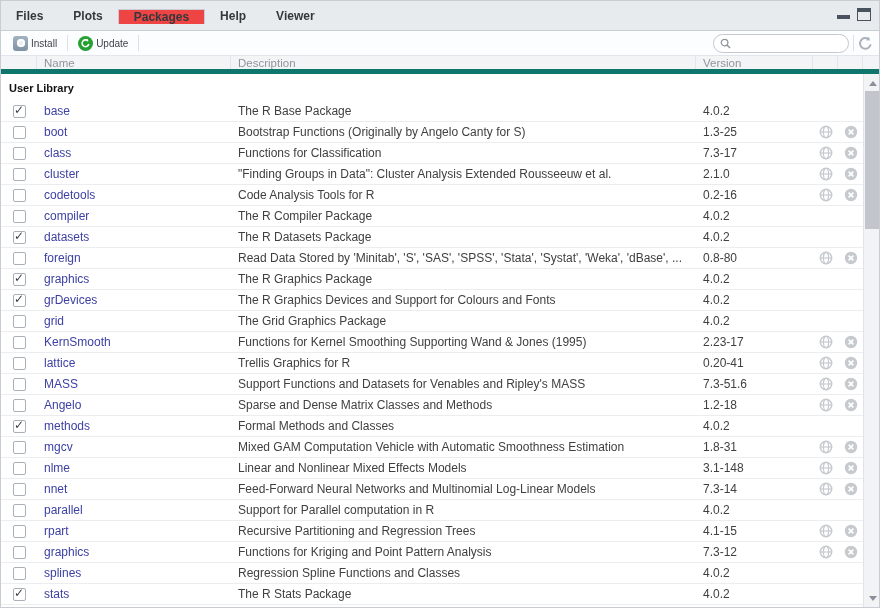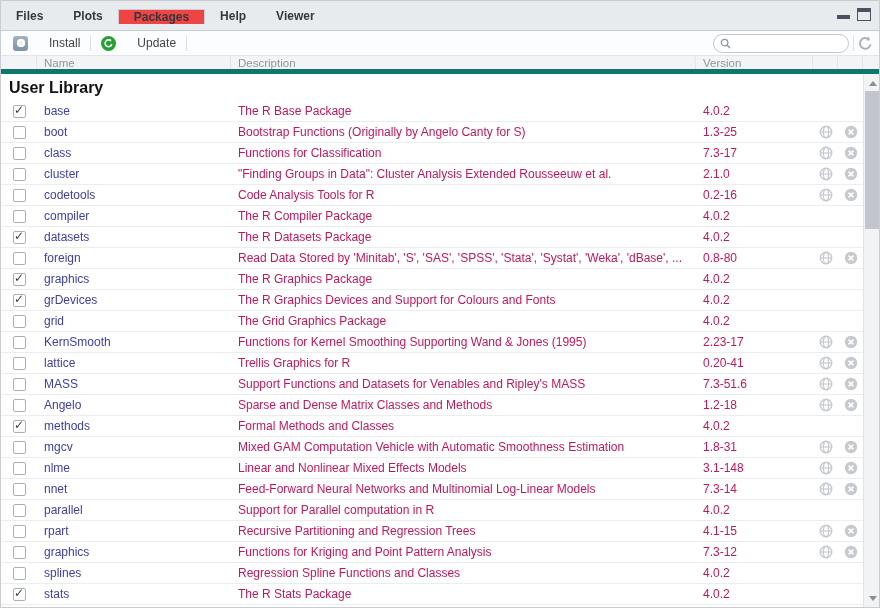--- a/index.html
+++ b/index.html
@@ -11,21 +11,21 @@
   .tabbar { height:30px; background:#e8ebee; border-bottom:1px solid #c9cdd3; display:flex; align-items:center; position:relative; flex:0 0 30px; }
   .tab { padding:0 15px; display:flex; align-items:center; font-size:12px; font-weight:bold; color:#33383d; cursor:default; }
   .tab.active { background:#ef4444; border:1px solid #c9cdd3; border-bottom:none; margin-bottom:-1px; }
   .wincontrols { position:absolute; right:8px; top:7px; display:flex; gap:7px; align-items:center; }
   .icon-min { width:13px; height:13px; position:relative; }
   .icon-min::after { content:""; position:absolute; left:0; right:0; bottom:2px; height:4px; background:#4a5260; }
   .icon-max { width:14px; height:13px; border:1px solid #4a5260; border-top:4px solid #4a5260; background:transparent; }
 
   
   .toolbar { height:25px; flex:0 0 25px; background:#fcfdfe; border-bottom:1px solid #e2e5e9; display:flex; align-items:center; padding:0 6px; }
-  .tbtn { display:flex; align-items:center; gap:21px; font-size:12px; color:#404548; padding:2px 6px; border-radius:2px; cursor:default; }
+  .tbtn { display:flex; align-items:center; gap:3px; font-size:10px; color:#404548; padding:2px 6px; border-radius:2px; cursor:default; }
   .sep { width:1px; height:16px; background:#dcdfe3; margin:0 4px; }
   .install-glyph { width:15px; height:15px; border-radius:3px; background:linear-gradient(#a3b2bf,#7e93a4); position:relative; }
   .install-glyph::after { content:""; position:absolute; left:3.5px; top:3.5px; width:8px; height:8px; border-radius:50%; background:#e9eef2; box-shadow:inset 0 0 0 2px #ffffff; }
   .update-glyph { width:15px; height:15px; border-radius:50%; background:#27a033; display:flex; align-items:center; justify-content:center; }
   .spacer { flex:1; }
   .searchbox { width:136px; height:19px; border:1px solid #c3c9cf; border-radius:10px; background:#fff; display:flex; align-items:center; padding:0 6px; gap:4px; }
   .searchbox input { border:none; outline:none; flex:1; font-size:11px; font-family:inherit; background:transparent; min-width:0; }
 
   
   .colheader { height:18px; flex:0 0 18px; background:#f3f4f6; border-bottom:5px solid #0f766e; display:flex; font-size:11.5px; color:#8f959b; }
@@ -37,27 +37,27 @@
   .c-name  { width:194px; flex:0 0 194px; }
   .c-desc  { width:465px; flex:0 0 465px; }
   .c-ver   { width:117px; flex:0 0 117px; }
   .c-web   { width:25px; flex:0 0 25px; }
   .c-del   { width:25px; flex:0 0 25px; }
   .c-sb    { width:18px; flex:0 0 18px; border-right:none; }
 
   
   .bodywrap { flex:1; display:flex; overflow:hidden; }
   .rows { width:862px; flex:0 0 862px; overflow:hidden; }
-  .libheader { height:27px; display:flex; align-items:center; padding-left:8px; font-size:16px; font-weight:bold; color:#111; }
+  .libheader { height:27px; display:flex; align-items:center; padding-left:8px; font-size:11px; font-weight:bold; color:#111; }
   .row { height:21px; display:flex; align-items:center; border-bottom:1px solid #ebedef; font-size:12px; }
   .cell { padding-left:7px; overflow:hidden; white-space:nowrap; display:flex; align-items:center; height:100%; }
   .cell.c-check { justify-content:center; padding-left:0; }
   .cell.c-web, .cell.c-del { justify-content:center; padding-left:0; }
   .pkg { color:#3d41a4; text-decoration:none; cursor:pointer; }
-  .cell.c-desc, .cell.c-ver { color:#be185d; }
+  .cell.c-desc, .cell.c-ver { color:#404040; }
   .checkbox { width:13px; height:13px; border:1px solid #a9b0b8; border-radius:2px; background:#fff; position:relative; cursor:pointer; }
   .checkbox .check { display:none; position:absolute; left:0.5px; top:-3px; font-size:12px; color:#3a3e42; font-weight:bold; }
   .checkbox.checked .check { display:block; }
 
   
   .scrollbar { width:18px; flex:0 0 18px; background:#f2f3f5; border-left:1px solid #e0e3e7; position:relative; }
   .sb-arrow { position:absolute; left:0; width:17px; height:14px; display:flex; align-items:center; justify-content:center; }
   .sb-up { top:2px; }
   .sb-down { bottom:2px; }
   .tri-up { width:0; height:0; border-left:4px solid transparent; border-right:4px solid transparent; border-bottom:5px solid #8a909a; }

